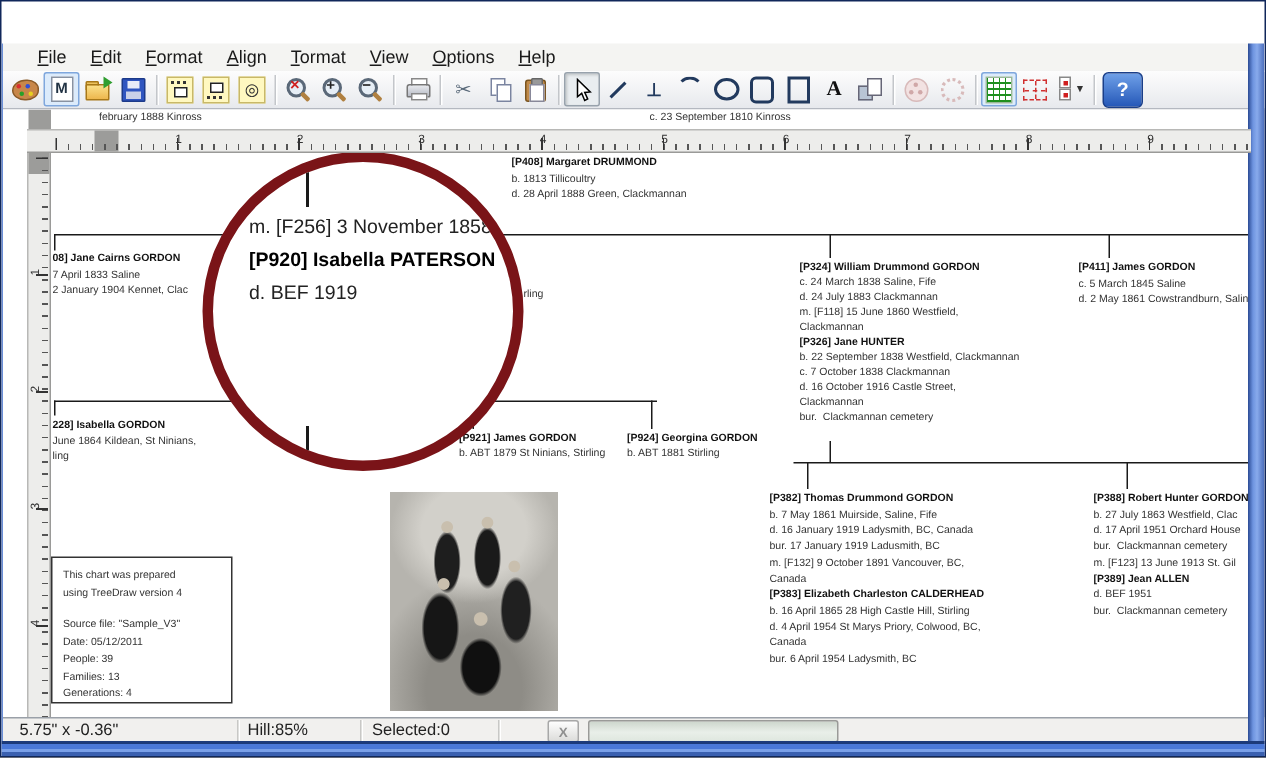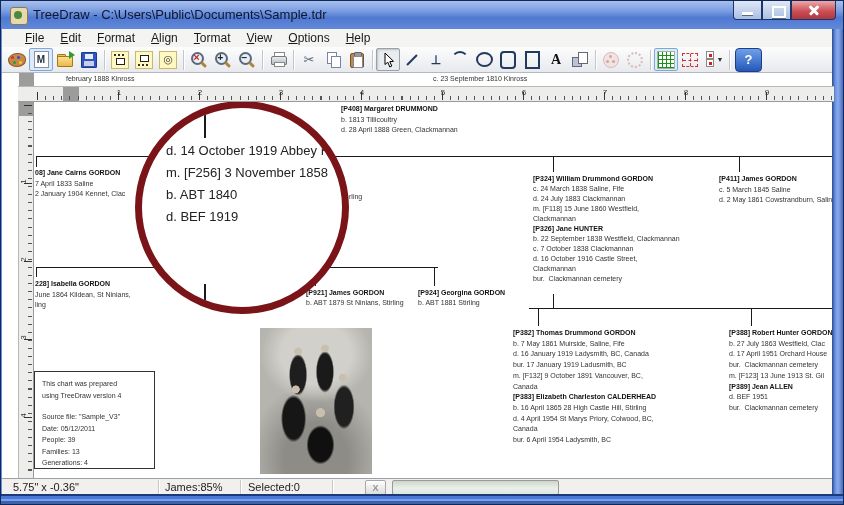--- a/index.html
+++ b/index.html
@@ -158,38 +158,20 @@
   .wbord-l{position:absolute;left:0;top:28px;width:1px;bottom:0;background:#6b8fd8;}
   .wbord-r{position:absolute;right:0;top:28px;width:11px;bottom:0;background:linear-gradient(90deg,#2a4a94,#6e94e0 30%,#88aaec 55%,#4a6cba);}
   .wbord-b{position:absolute;left:0;bottom:0;width:844px;height:10px;
     background:linear-gradient(180deg,#1c3a7a 0 2px,#4a78d8 2px 5px,#7aa0e8 5px 7px,#3a60b0 7px 10px);}
 </style>
 </head>
 <body>
 
 <div id="window">
 
-  <div class="titlebar">
-    <div class="app-icon">
-        <i></i>
-      </div>
-    <div class="title">TreeDraw - C:\Users\Public\Documents\Sample.tdr</div>
-    <div class="winbtns">
-      <div class="wb first">
-          <span class="g-min"></span>
-        </div>
-      <div class="wb">
-          <span class="g-max"></span>
-        </div>
-      <div class="wb close">
-          <span class="g-x1"></span>
-          <span class="g-x2"></span>
-        </div>
-    </div>
-  </div>
 
   <div class="menubar">
     <div class="mi"><span class="u">F</span><span>ile</span></div>
     <div class="mi"><span class="u">E</span><span>dit</span></div>
     <div class="mi"><span class="u">F</span><span>ormat</span></div>
     <div class="mi"><span class="u">A</span><span>lign</span></div>
     <div class="mi"><span class="u">T</span><span>ormat</span></div>
     <div class="mi"><span class="u">V</span><span>iew</span></div>
     <div class="mi"><span class="u">O</span><span>ptions</span></div>
     <div class="mi"><span class="u">H</span><span>elp</span></div>
@@ -446,23 +428,22 @@
       <span class="ln">Date: 05/12/2011</span>
       <span class="ln">People: 39</span>
       <span class="ln">Families: 13</span>
       <span class="ln">Generations: 4</span>
     </div>
 
     <div class="magnifier">
       <div class="mag-vl" style="top:0;height:30px;"></div>
       <div class="mag-vl" style="top:176px;height:23px;"></div>
       <div class="mag-txt">
-        <span class="ln">d. 14 October 1919 Abbey R</span>
         <span class="ln">m. [F256] 3 November 1858</span>
-        <span class="ln">b. ABT 1840</span>
+        <span class="ln b">[P920] Isabella PATERSON</span>
         <span class="ln">d. BEF 1919</span>
       </div>
     </div>
 
     <div class="hruler">
       <div class="marker"></div>
       <div class="hticks"></div>
         <div class="hticks2"></div>
       <span class="hnum" style="left:101px;">1</span>
       <span class="hnum" style="left:182px;">2</span>
@@ -481,21 +462,21 @@
       <span class="vnum" style="top:75px;">1</span>
       <span class="vnum" style="top:153px;">2</span>
       <span class="vnum" style="top:231px;">3</span>
       <span class="vnum" style="top:309px;">4</span>
     </div>
   </div>
 
   <div class="statusbar">
     <span class="sb-seg" style="left:11px;">5.75" x -0.36"</span>
     <div class="sb-sep" style="left:156px;"></div>
-    <span class="sb-seg" style="left:163px;">James:85%</span>
+    <span class="sb-seg" style="left:163px;">Hill:85%</span>
     <div class="sb-sep" style="left:238px;"></div>
     <span class="sb-seg" style="left:246px;">Selected:0</span>
     <div class="sb-sep" style="left:330px;"></div>
     <div class="sb-x">X</div>
     <div class="sb-bar"></div>
     <div class="grip"></div>
   </div>
 
   <div class="wbord-l"></div>
   <div class="wbord-r"></div>

